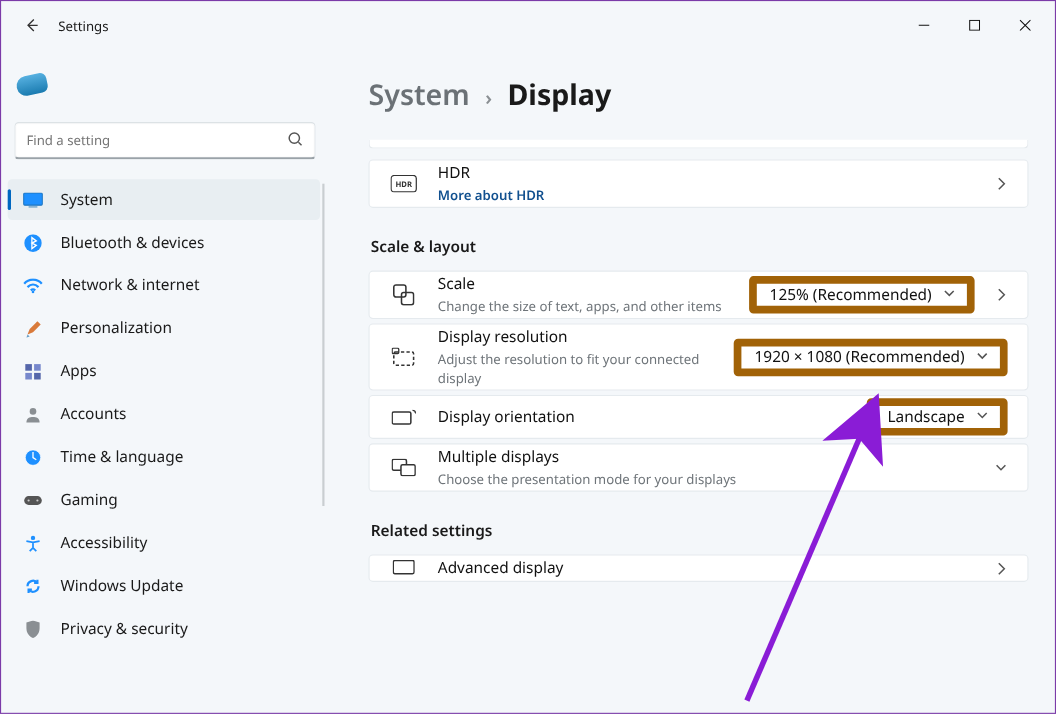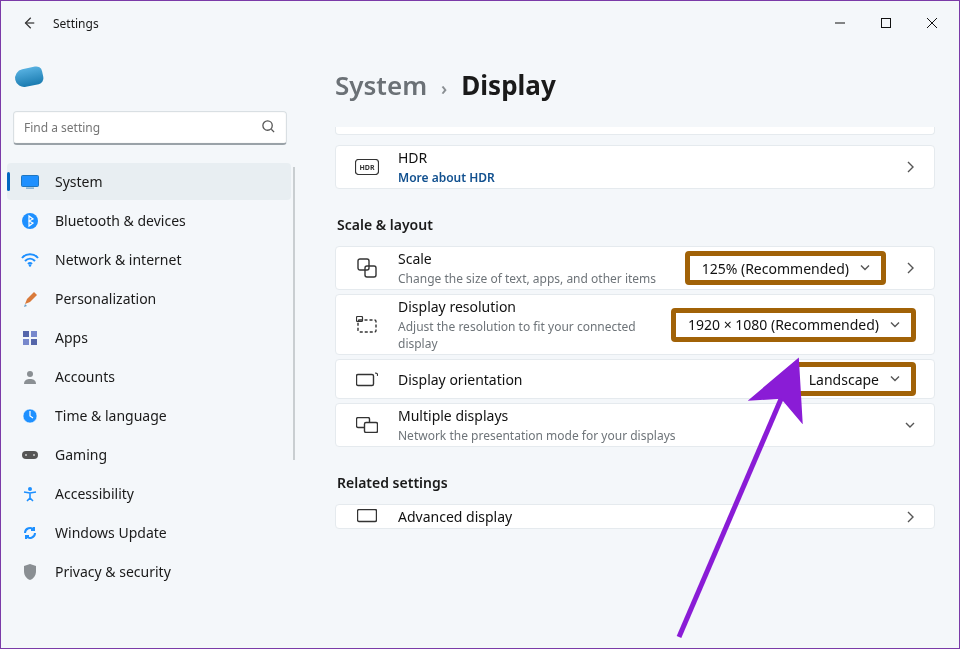--- a/index.html
+++ b/index.html
@@ -36,21 +36,21 @@
 
   .row-stub { height: 8px; background: #ffffff; border: 1px solid #e5eaee; border-top:0; border-radius: 0 0 4px 4px; margin-bottom: 10px; }
 
   .card { background: #ffffff; border: 1px solid #e5eaee; border-radius: 4px; display: flex; align-items: center; padding: 2px 18px; gap: 18px; margin-bottom: 4px; }
   .card .lead-ico { width: 26px; display:flex; justify-content:center; color:#333; }
   .card .body { flex:1; }
   .card .heading { font-size: 14px; color:#111; }
   .card .sub { font-size: 12px; color:#6e7479; margin-top:2px; }
   .card .link { font-size: 12px; color:#11508f; font-weight:600; margin-top:2px; cursor:pointer; }
   .card .trail { color:#555; display:flex; align-items:center; gap:14px; }
-  .select { height: 34px; border:5px solid #a16207; border-radius:4px; background:#fff; display:flex; align-items:center; padding:0 32px 0 12px; font-size:14px; color:#111; position:relative; cursor:pointer;text-align:center; }
+  .select { height: 34px; border:7px solid #a16207; border-radius:4px; background:#fff; display:flex; align-items:center; padding:0 32px 0 12px; font-size:14px; color:#111; position:relative; cursor:pointer;text-align:center; }
   .select .chev { position:absolute; right:10px; top:50%; transform:translateY(-50%); color:#555; }
 
   .section-head { font-size: 14px; font-weight:600; color:#1a1a1a; margin: 26px 0 12px 2px; }
 
   .arrow-annot { position:absolute; left:618px; top:366px; pointer-events:none; }
   .arrow-annot svg { overflow:visible; }
 
   .chev-svg { width:12px; height:12px; }
 </style>
 </head>
@@ -297,21 +297,21 @@
 
     <div class="card">
       <div class="lead-ico">
           <svg width="22" height="16" viewBox="0 0 22 16">
             <rect x="0.5" y="0.5" width="13" height="10" rx="1.5" fill="none" stroke="#333" stroke-width="1.4"></rect>
             <rect x="8.5" y="5.5" width="13" height="10" rx="1.5" fill="#fff" stroke="#333" stroke-width="1.4"></rect>
           </svg>
         </div>
       <div class="body">
         <div class="heading">Multiple displays</div>
-        <div class="sub">Network the presentation mode for your displays</div>
+        <div class="sub">Choose the presentation mode for your displays</div>
       </div>
       <div class="trail">
           <svg class="chev-svg" viewBox="0 0 12 12">
             <path d="M2 4l4 4 4-4" fill="none" stroke="#555" stroke-width="1.4"></path>
           </svg>
         </div>
     </div>
 
     <div class="section-head">Related settings</div>
 

